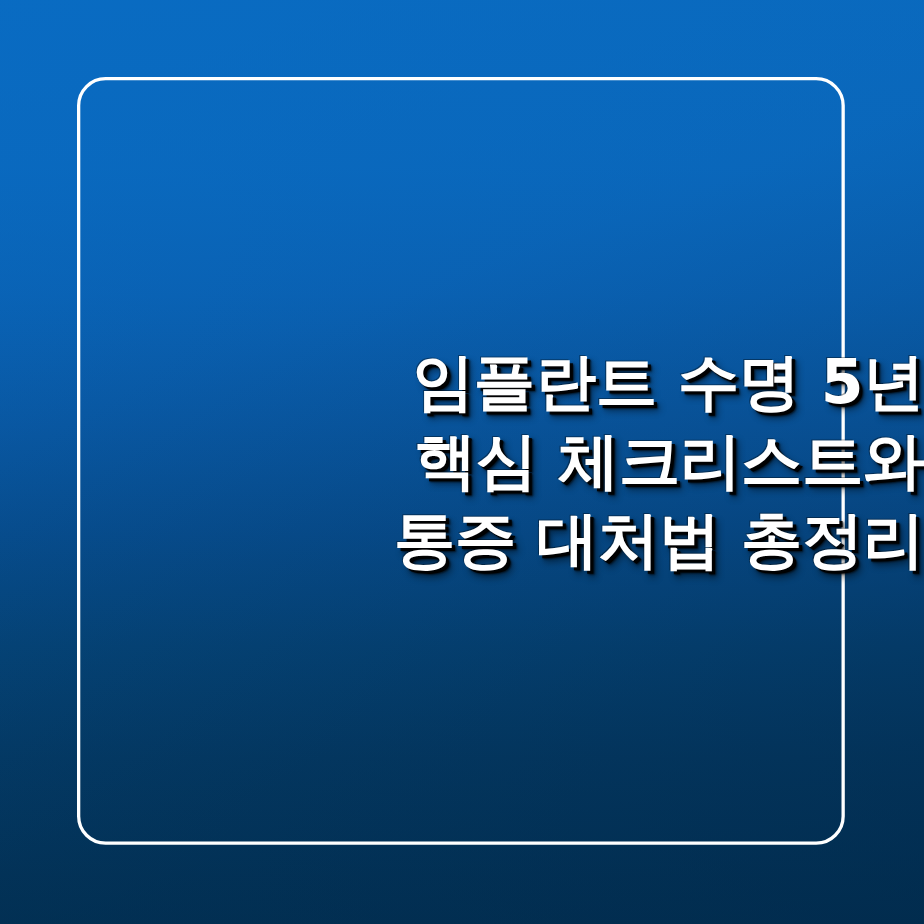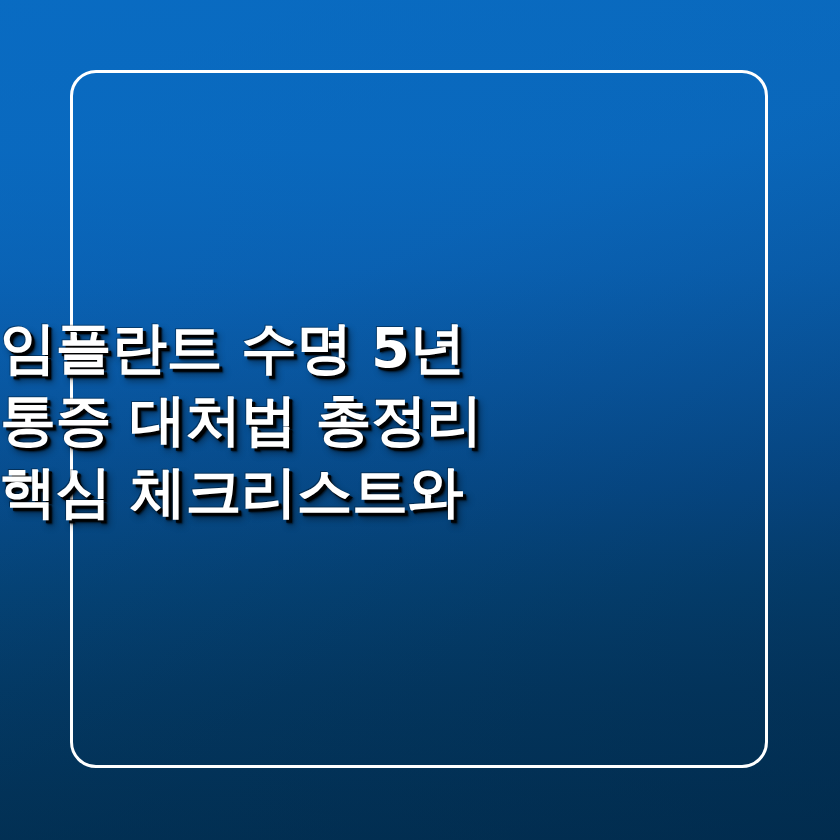--- a/index.html
+++ b/index.html
@@ -47,21 +47,21 @@
 
   
   #title-block {
     position: absolute;
     left: 0;
     top: 0;
     width: 840px;
     height: 840px;
     display: flex;
     flex-direction: column;
-    align-items: flex-start;
+    align-items: flex-end;
     justify-content: center;
     text-align: center;
   }
 
   .title-line {
     display: block;
     color: #ffffff;
     font-size: 56px;
     font-weight: 700;
     line-height: 72px;
@@ -76,17 +76,17 @@
 </style>
 </head>
 <body>
 
 <div id="canvas">
 
   <div id="frame"></div>
 
   <div id="title-block">
     <span class="title-line">임플란트 수명 5년</span>
+    <span class="title-line">핵심 체크리스트와</span>
     <span class="title-line">통증 대처법 총정리</span>
-    <span class="title-line">핵심 체크리스트와</span>
   </div>
 
 </div>
 
 </body></html>

